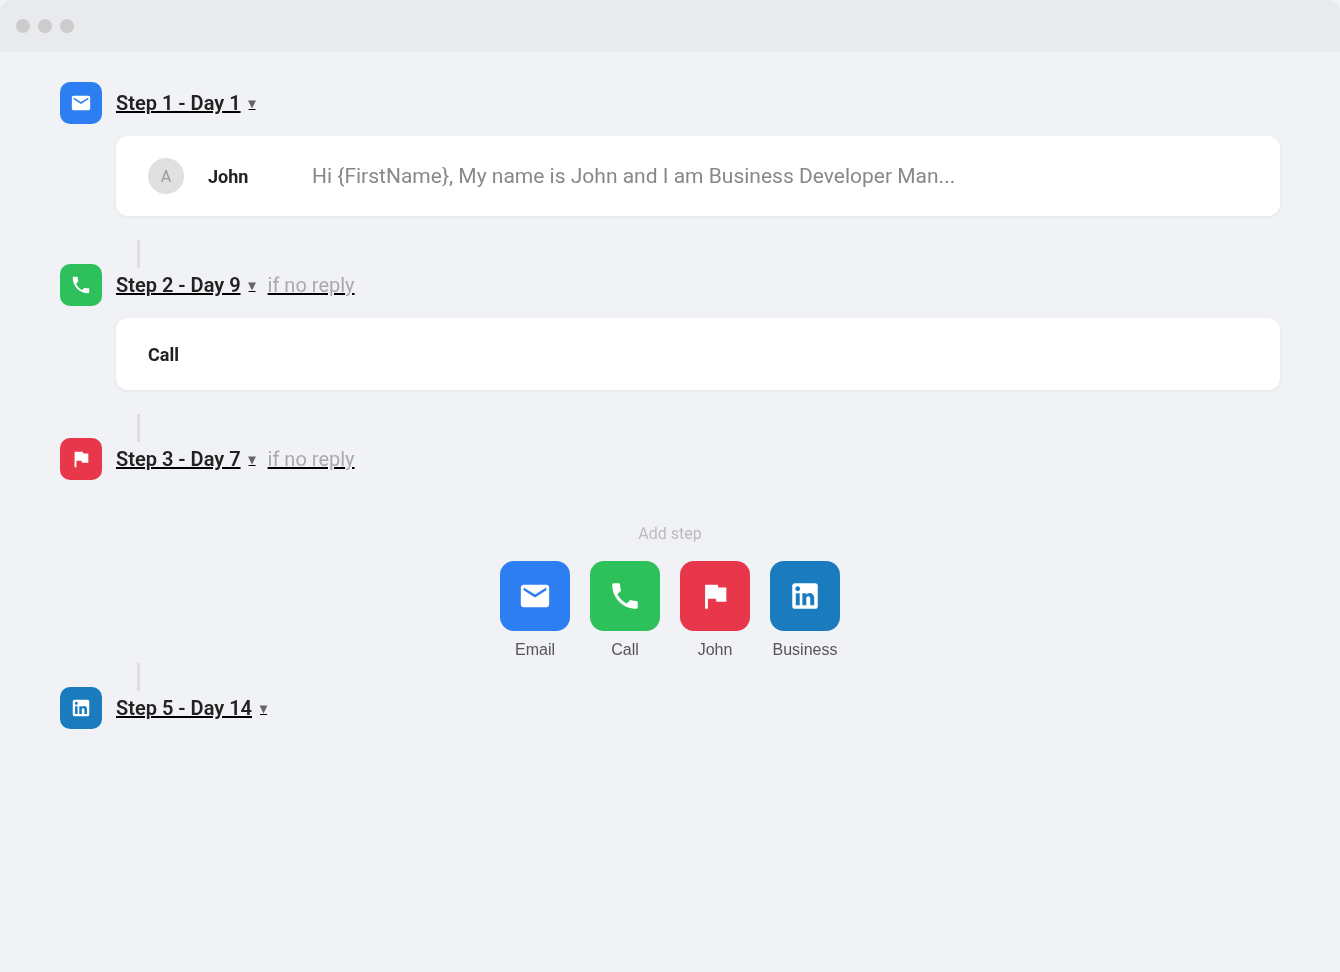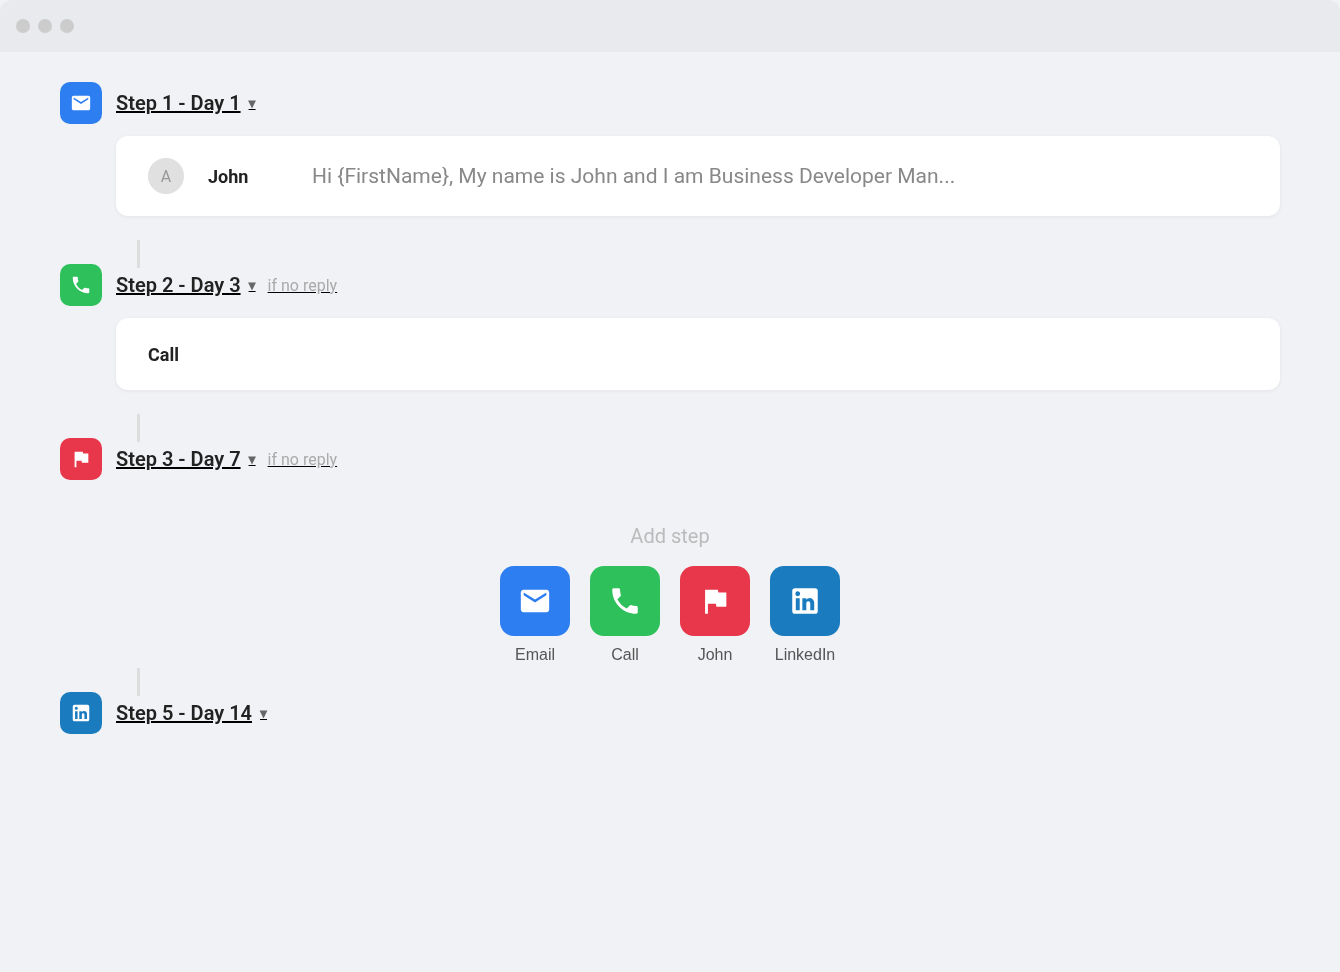--- a/index.html
+++ b/index.html
@@ -69,21 +69,21 @@
       color: #222;
       display: flex;
       align-items: center;
       gap: 8px;
     }
     .step-title .chevron {
       font-size: 14px;
       color: #666;
     }
     .step-title .no-reply {
-      font-size: 16px;
+      font-size: 20px;
       font-weight: 400;
       color: #aaa;
       margin-left: 4px;
     }
     .step-body-wrapper {
       margin-left: 56px;
     }
     .step-body {
       background: white;
       border-radius: 12px;
@@ -126,21 +126,21 @@
       margin-left: 77px;
       margin-top: -4px;
       margin-bottom: -4px;
     }
     .add-step-area {
       text-align: center;
       padding: 16px 0 8px 0;
       position: relative;
     }
     .add-step-label {
-      font-size: 20px;
+      font-size: 16px;
       color: #bbb;
       margin-bottom: 18px;
     }
     .step-type-buttons {
       display: flex;
       justify-content: center;
       gap: 20px;
     }
     .step-type-btn {
       display: flex;
@@ -204,21 +204,21 @@
     <div class="connector"></div>
 
     <div class="step-block">
       <div class="step-header">
         <div class="step-icon call">
           <svg viewBox="0 0 24 24">
             <path d="M6.62 10.79c1.44 2.83 3.76 5.14 6.59 6.59l2.2-2.2c.27-.27.67-.36 1.02-.24 1.12.37 2.33.57 3.57.57.55 0 1 .45 1 1V20c0 .55-.45 1-1 1-9.39 0-17-7.61-17-17 0-.55.45-1 1-1h3.5c.55 0 1 .45 1 1 0 1.25.2 2.45.57 3.57.11.35.03.74-.25 1.02l-2.2 2.2z"></path>
           </svg>
         </div>
         <div class="step-title">
-          <span>Step 2 - Day 3</span>
+          <span>Step 2 - Day 9</span>
           <span class="chevron">▾</span>
           <span class="no-reply">if no reply</span>
         </div>
       </div>
       <div class="step-body-wrapper">
         <div class="step-body">
           <span class="body-label">Call</span>
         </div>
       </div>
     </div>
@@ -266,21 +266,21 @@
             </svg>
           </div>
           <span class="step-type-label">John</span>
         </button>
         <button class="step-type-btn">
           <div class="step-type-icon linkedin-btn">
             <svg viewBox="0 0 24 24">
               <path d="M19 3a2 2 0 0 1 2 2v14a2 2 0 0 1-2 2H5a2 2 0 0 1-2-2V5a2 2 0 0 1 2-2h14m-.5 15.5v-5.3a3.26 3.26 0 0 0-3.26-3.26c-.85 0-1.84.52-2.32 1.3v-1.11h-2.79v8.37h2.79v-4.93c0-.77.62-1.4 1.39-1.4a1.4 1.4 0 0 1 1.4 1.4v4.93h2.79M6.88 8.56a1.68 1.68 0 0 0 1.68-1.68c0-.93-.75-1.69-1.68-1.69a1.69 1.69 0 0 0-1.69 1.69c0 .93.76 1.68 1.69 1.68m1.39 9.94v-8.37H5.5v8.37h2.77z"></path>
             </svg>
           </div>
-          <span class="step-type-label">LinkedIn</span>
+          <span class="step-type-label">Business</span>
         </button>
       </div>
     </div>
 
     <div class="connector"></div>
 
     <div class="step-block">
       <div class="step-header">
         <div class="step-icon linkedin">
           <svg viewBox="0 0 24 24">

